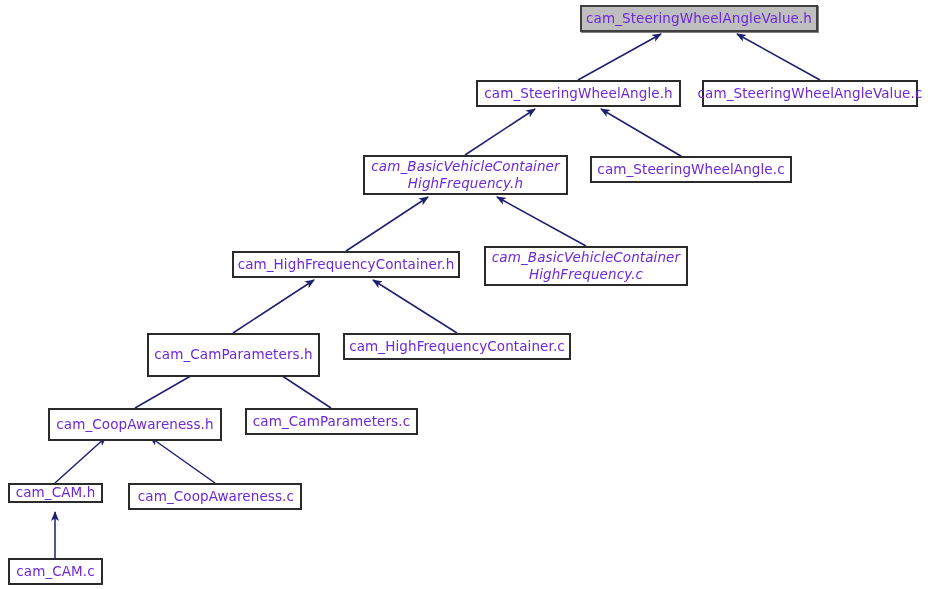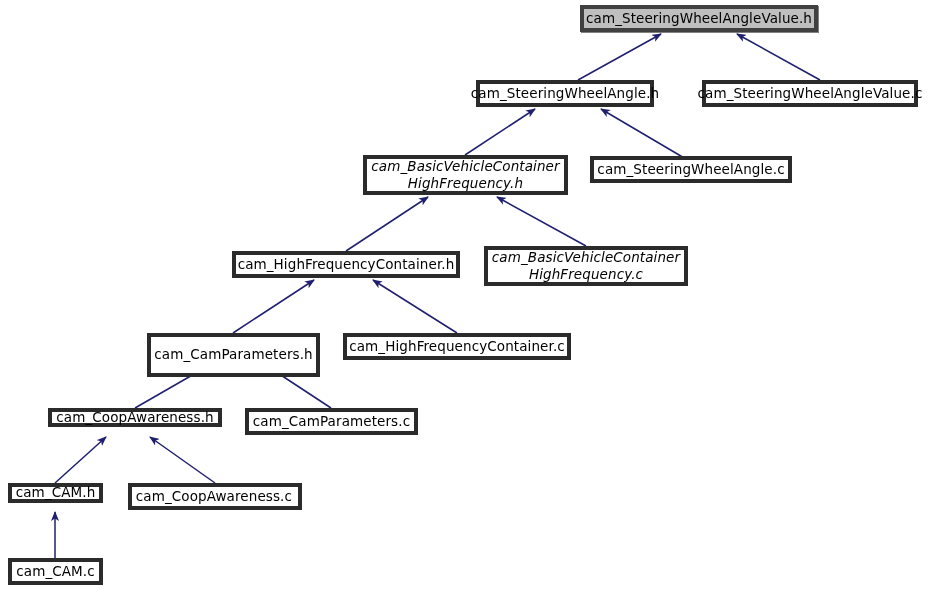--- a/index.html
+++ b/index.html
@@ -20,23 +20,23 @@
     position: absolute;
     left: 0;
     top: 0;
     width: 943px;
     height: 589px;
     pointer-events: none;
   }
   .graph-node {
     position: absolute;
     box-sizing: border-box;
-    border: 4px solid #000000;
+    border: 2px solid #000000;
     background: #ffffff;
-    color: #000000;
+    color: #6d28d9;
     display: flex;
     align-items: center;
     justify-content: center;
     text-align: center;
     font-size: 13.5px;
     line-height: 15.5px;
     letter-spacing: 0.1px;
     white-space: pre;
     z-index: 2;
     cursor: pointer;
@@ -78,30 +78,30 @@
         <line x1="135" y1="408" x2="215" y2="362" stroke="#1f1f70" stroke-width="1.5" marker-end="url(#arrowhead)"></line>
         <line x1="331" y1="408" x2="261" y2="362" stroke="#1f1f70" stroke-width="1.5" marker-end="url(#arrowhead)"></line>
         <line x1="55" y1="483" x2="106" y2="437" stroke="#1f1f70" stroke-width="1.5" marker-end="url(#arrowhead)"></line>
         <line x1="215" y1="483" x2="150" y2="437" stroke="#1f1f70" stroke-width="1.5" marker-end="url(#arrowhead)"></line>
         <line x1="55" y1="558" x2="55" y2="512" stroke="#1f1f70" stroke-width="1.5" marker-end="url(#arrowhead)"></line>
       </g>
   </svg>
 
   <div id="nodes-group">
       <div class="graph-node current" title="cam_SteeringWheelAngleValue.h" style="left: 580px; top: 5px; width: 238px; height: 27px; background: rgb(191, 191, 191); border-color: rgb(64, 64, 64);"><span class="node-label">cam_SteeringWheelAngleValue.h</span></div>
-      <div class="graph-node" title="cam_SteeringWheelAngle.h" style="left: 476px; top: 80px; width: 178px; height: 27px; background: rgb(255, 255, 255); border-color: rgb(43, 43, 43);"><span class="node-label">cam_SteeringWheelAngle.h</span></div>
+      <div class="graph-node" title="cam_SteeringWheelAngle.h" style="left: 476px; top: 80px; width: 205px; height: 27px; background: rgb(255, 255, 255); border-color: rgb(43, 43, 43);"><span class="node-label">cam_SteeringWheelAngle.h</span></div>
       <div class="graph-node" title="cam_SteeringWheelAngleValue.c" style="left: 702px; top: 80px; width: 216px; height: 27px; background: rgb(255, 255, 255); border-color: rgb(43, 43, 43);"><span class="node-label">cam_SteeringWheelAngleValue.c</span></div>
       <div class="graph-node two-line" title="cam_BasicVehicleContainerHighFrequency.h" style="left: 363px; top: 155px; width: 205px; height: 40px; background: rgb(255, 255, 255); border-color: rgb(43, 43, 43);"><span class="node-label">cam_BasicVehicleContainer
 HighFrequency.h</span></div>
       <div class="graph-node" title="cam_SteeringWheelAngle.c" style="left: 590px; top: 156px; width: 202px; height: 27px; background: rgb(255, 255, 255); border-color: rgb(43, 43, 43);"><span class="node-label">cam_SteeringWheelAngle.c</span></div>
       <div class="graph-node" title="cam_HighFrequencyContainer.h" style="left: 232px; top: 251px; width: 228px; height: 27px; background: rgb(255, 255, 255); border-color: rgb(43, 43, 43);"><span class="node-label">cam_HighFrequencyContainer.h</span></div>
       <div class="graph-node two-line" title="cam_BasicVehicleContainerHighFrequency.c" style="left: 484px; top: 246px; width: 204px; height: 40px; background: rgb(255, 255, 255); border-color: rgb(43, 43, 43);"><span class="node-label">cam_BasicVehicleContainer
 HighFrequency.c</span></div>
       <div class="graph-node" title="cam_CamParameters.h" style="left: 147px; top: 333px; width: 173px; height: 44px; background: rgb(255, 255, 255); border-color: rgb(43, 43, 43);"><span class="node-label">cam_CamParameters.h</span></div>
       <div class="graph-node" title="cam_HighFrequencyContainer.c" style="left: 343px; top: 333px; width: 228px; height: 27px; background: rgb(255, 255, 255); border-color: rgb(43, 43, 43);"><span class="node-label">cam_HighFrequencyContainer.c</span></div>
-      <div class="graph-node" title="cam_CoopAwareness.h" style="left: 48px; top: 408px; width: 174px; height: 19px; background: rgb(255, 255, 255); border-color: rgb(43, 43, 43);"><span class="node-label">cam_CoopAwareness.h</span></div>
+      <div class="graph-node" title="cam_CoopAwareness.h" style="left: 48px; top: 408px; width: 174px; height: 33px; background: rgb(255, 255, 255); border-color: rgb(43, 43, 43);"><span class="node-label">cam_CoopAwareness.h</span></div>
       <div class="graph-node" title="cam_CamParameters.c" style="left: 245px; top: 408px; width: 173px; height: 27px; background: rgb(255, 255, 255); border-color: rgb(43, 43, 43);"><span class="node-label">cam_CamParameters.c</span></div>
       <div class="graph-node" title="cam_CAM.h" style="left: 8px; top: 483px; width: 95px; height: 20px; background: rgb(255, 255, 255); border-color: rgb(43, 43, 43);"><span class="node-label">cam_CAM.h</span></div>
       <div class="graph-node" title="cam_CoopAwareness.c" style="left: 128px; top: 483px; width: 174px; height: 27px; background: rgb(255, 255, 255); border-color: rgb(43, 43, 43); justify-content: flex-end;"><span class="node-label">cam_CoopAwareness.c</span></div>
       <div class="graph-node" title="cam_CAM.c" style="left: 8px; top: 558px; width: 95px; height: 27px; background: rgb(255, 255, 255); border-color: rgb(43, 43, 43);"><span class="node-label">cam_CAM.c</span></div>
     </div>
 
 </div>
 
 </body></html>

